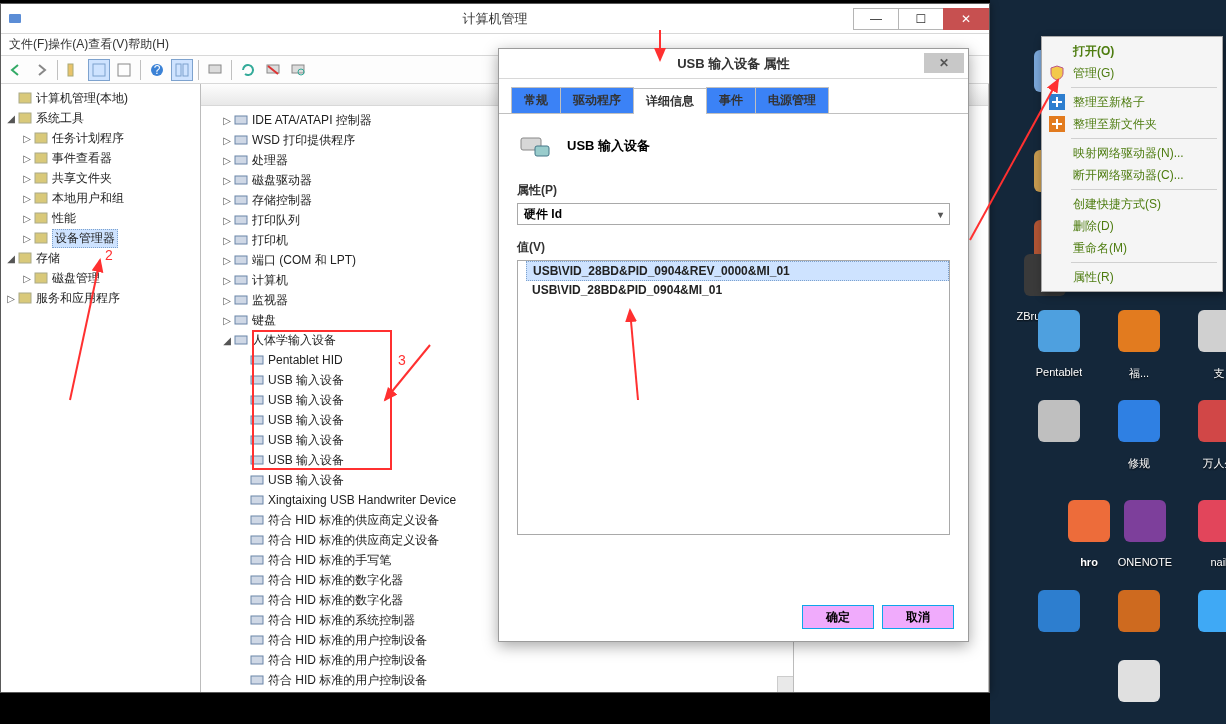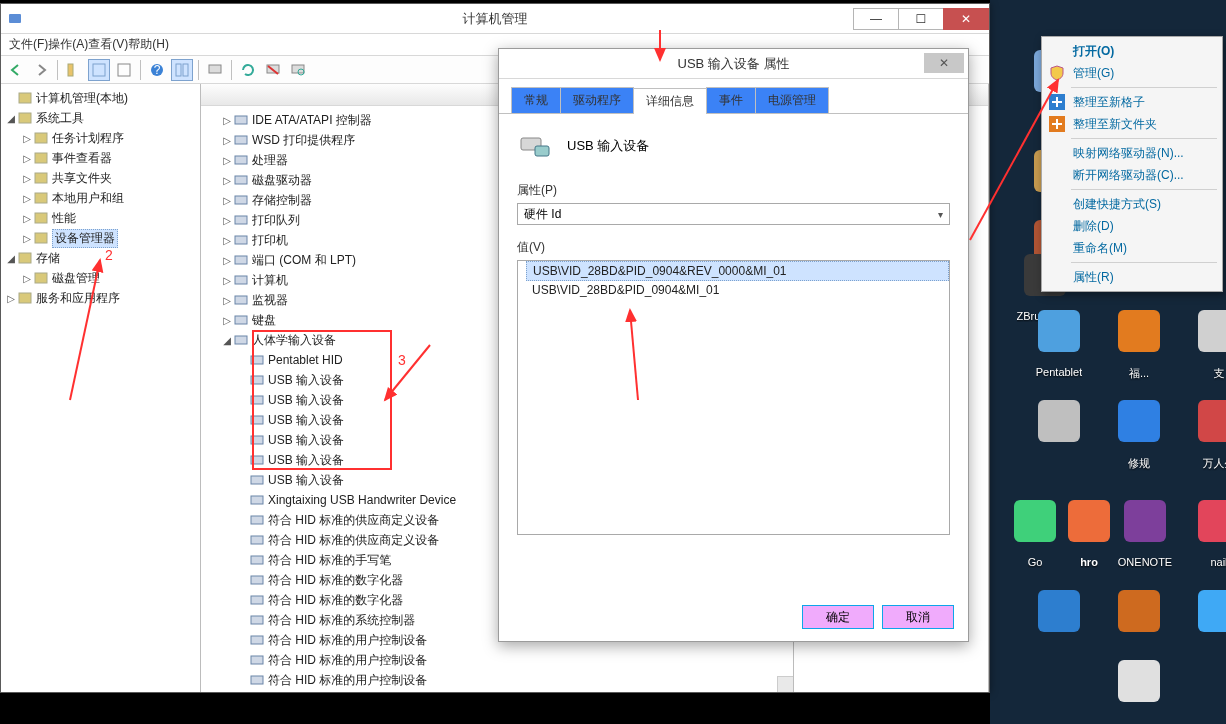--- a/index.html
+++ b/index.html
@@ -36,21 +36,21 @@
 .indent-0{padding-left:2px}.indent-1{padding-left:18px}.indent-2{padding-left:34px}
 .tree-row.selected .lbl { background:#cee3ff; border:1px dotted #7da2ce; padding:0 2px;}
 
 
 .anno { position:absolute; pointer-events:none; }
 .red-rect { border:2px solid #ff3030; }
 .red-num { color:#ff3030; font-size:14px; font-weight:500; position:absolute; }
 .arrow-line { stroke:#ff3030; stroke-width:2; fill:none; marker-end:url(#ah);}
 
 
-.props-dialog { position:absolute; left:498px; top:48px; width:471px; height:594px; background:#fff; border:1px solid #9b9b9b; box-shadow:0 4px 14px rgba(0,0,0,.35); z-index:10;}
+.props-dialog { position:absolute; left:498px; top:48px; width:471px; height:594px; background:#fff; border:1px solid #9b9b9b; box-shadow:0 4px 14px rgba(0,0,0,.35); z-index:10;font-weight:bold;}
 .props-title { height:30px; display:flex; align-items:center; position:relative; border-bottom:1px solid #d8d8d8; }
 .props-title .t { position:absolute; left:50%; transform:translateX(-50%); font-size:13px; color:#333;}
 .props-title .close { position:absolute; right:4px; top:4px; width:40px; height:20px; background:#c8c8c8; color:#555; display:flex; align-items:center; justify-content:center;}
 .tabbar { display:flex; border-bottom:1px solid #c0c0c0; padding:8px 12px 0 12px; gap:0; }
 .tab { padding:4px 12px; border:1px solid #c0c0c0; border-bottom:none; background:#3b82f6; margin-right:-1px; cursor:pointer; color:#333;}
 .tab.active { background:#fff; position:relative; top:1px;}
 .tab-body { padding:14px 18px; }
 .dev-header { display:flex; align-items:center; gap:14px; margin-bottom:18px;}
 .dev-ico { width:36px; height:36px; }
 .field-label { color:#333; margin-bottom:4px; }
@@ -63,21 +63,21 @@
 .dlg-btn { width:72px; height:24px; border:1px solid #0ea5e9; background:#f0abfc; display:flex; align-items:center; justify-content:center; cursor:pointer;}
 
 
 .desktop { position:absolute; left:990px; top:0; right:0; bottom:0; background:#14273a; }
 .dicon { width:70px; display:flex; flex-direction:column; align-items:center; gap:14px; position:absolute; }
 .dicon .gl { width:42px; height:42px; border-radius:6px; }
 .dicon .dl { color:#fff; font-size:11px; text-align:center; text-shadow:0 1px 2px #000; max-width:70px; overflow:hidden; white-space:nowrap; text-overflow:ellipsis;}
 
 
 .ctx-menu { position:absolute; left:1041px; top:36px; width:182px; background:#f5f5f5; border:1px solid #a8a8a8; box-shadow:2px 3px 8px rgba(0,0,0,.4); z-index:30; padding:3px;}
-.ctx-item { display:flex; align-items:center; height:22px; padding:0 8px 0 28px; position:relative; color:#0369a1; cursor:pointer;}
+.ctx-item { display:flex; align-items:center; height:22px; padding:0 8px 0 28px; position:relative; color:#4d7c0f; cursor:pointer;}
 .ctx-item .cico { position:absolute; left:4px; width:16px; height:16px; display:flex; align-items:center; justify-content:center;}
 .ctx-sep { height:1px; background:#d0d0d0; margin:3px 2px 3px 26px;}
 .ctx-item.bold { font-weight:700; }
 
 
 .ic-sq { fill:#5b8dd6; }
 .scroll-corner{position:absolute;right:0;bottom:0;width:16px;height:16px;background:#e9e9e9;border-left:1px solid #ccc;border-top:1px solid #ccc;}
 </style>
 </head>
 <body>
@@ -116,24 +116,20 @@
       <div class="gl" style="background:#bfbfbf"></div>
       <div class="dl"></div>
     </div>
     <div class="dicon" style="left: 114px; top: 400px;">
       <div class="gl" style="background:#2f80e3"></div>
       <div class="dl">修规</div>
     </div>
     <div class="dicon" style="left: 194px; top: 400px;">
       <div class="gl" style="background:#d14747"></div>
       <div class="dl">万人生</div>
-    </div>
-    <div class="dicon" style="left: 10px; top: 500px;">
-      <div class="gl" style="background:#3fd07a"></div>
-      <div class="dl">Go</div>
     </div>
     <div class="dicon" style="left: 64px; top: 500px; font-weight: bold;">
       <div class="gl" style="background:#ed6c3a"></div>
       <div class="dl">hro</div>
     </div>
     <div class="dicon" style="left: 120px; top: 500px;">
       <div class="gl" style="background:#7d3f9b"></div>
       <div class="dl">ONENOTE</div>
     </div>
     <div class="dicon" style="left: 194px; top: 500px;">

